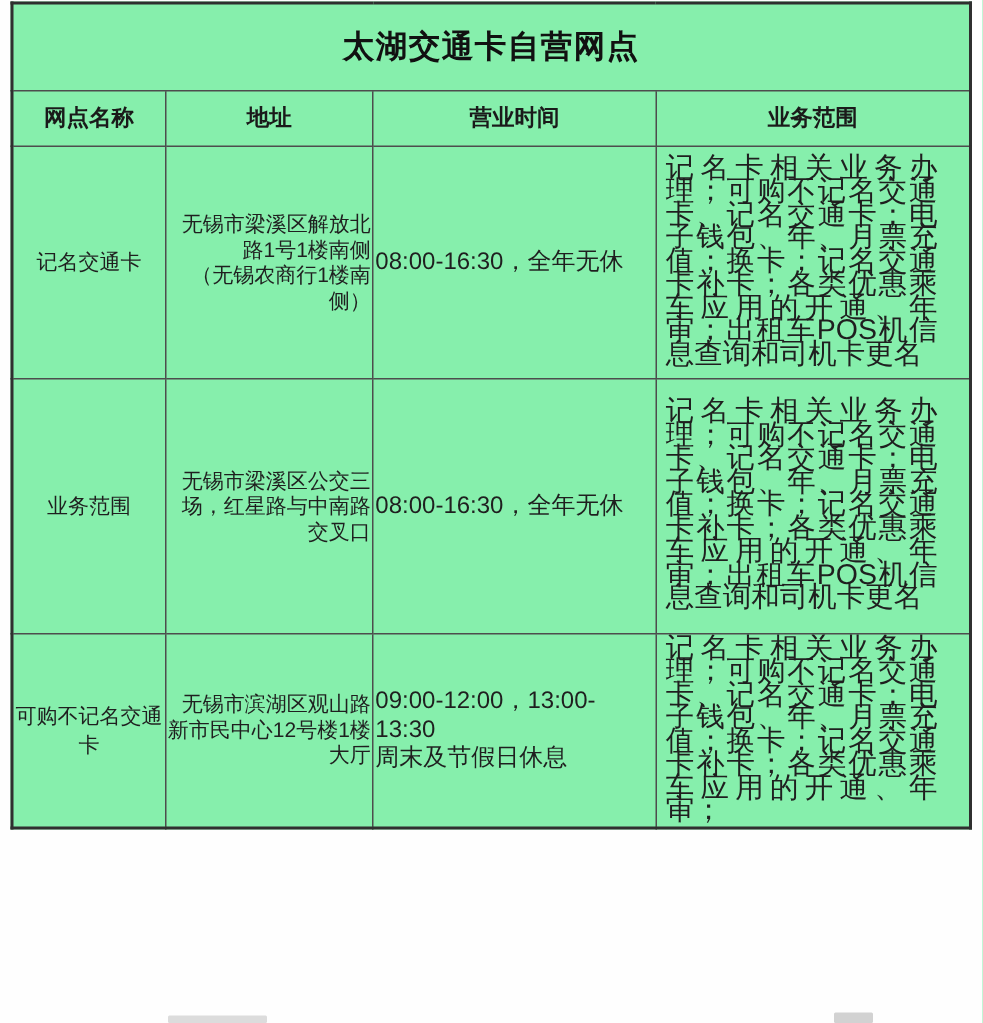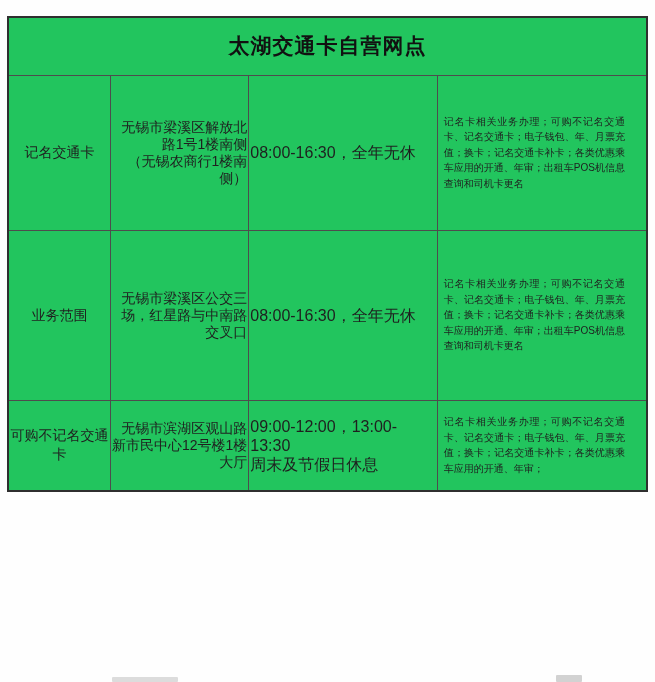--- a/index.html
+++ b/index.html
@@ -11,25 +11,25 @@
     height: 682px;
     background: #fefefe;
     position: relative;
     font-family: "Liberation Sans", "DejaVu Sans", sans-serif;
     color: #1f1f1f;
     overflow: hidden;
   }
   .outlet-table {
     position: absolute;
     left: 7px;
-    top: 16px;
+    top: 1px;
     width: 641px;
     border-collapse: collapse;
     table-layout: fixed;
-    background: #22c55e;
+    background: #86efac;
     border: 2px solid #2f2f2f;
   }
   .outlet-table td, .outlet-table th {
     border: 1px solid #4d4d4d;
     vertical-align: middle;
     overflow: hidden;
   }
   col.c-name   { width: 102px; }
   col.c-addr   { width: 138px; }
   col.c-hours  { width: 188px; }
@@ -71,21 +71,21 @@
   }
   .hours-cell {
     font-size: 16px;
     line-height: 19px;
     padding: 0 1px;
     white-space: pre-line;
   }
   .scope-cell {
     text-align: justify;
     text-justify: inter-ideograph;
-    font-size: 10px;
+    font-size: 19px;
     line-height: 15.5px;
     padding: 2px 21px 2px 6px;
   }
   .artifact {
     position: absolute;
     border-radius: 1px;
   }
   .artifact-left {
     left: 112px;
     top: 677px;
@@ -108,20 +108,26 @@
   <colgroup>
     <col class="c-name">
     <col class="c-addr">
     <col class="c-hours">
     <col class="c-scope">
   </colgroup>
   <tbody>
     <tr class="r-title">
       <td class="title-cell" colspan="4">太湖交通卡自营网点</td>
     </tr>
+    <tr class="r-head">
+      <th class="head-cell">网点名称</th>
+      <th class="head-cell">地址</th>
+      <th class="head-cell">营业时间</th>
+      <th class="head-cell">业务范围</th>
+    </tr>
     <tr class="r1">
       <td class="name-cell">记名交通卡</td>
       <td class="addr-cell">无锡市梁溪区解放北路1号1楼南侧
 （无锡农商行1楼南侧）</td>
       <td class="hours-cell">08:00-16:30，全年无休</td>
       <td class="scope-cell">记名卡相关业务办理；可购不记名交通卡、记名交通卡；电子钱包、年、月票充值；换卡；记名交通卡补卡；各类优惠乘车应用的开通、年审；出租车POS机信息查询和司机卡更名</td>
     </tr>
     <tr class="r2">
       <td class="name-cell">业务范围</td>
       <td class="addr-cell">无锡市梁溪区公交三场，红星路与中南路交叉口</td>

